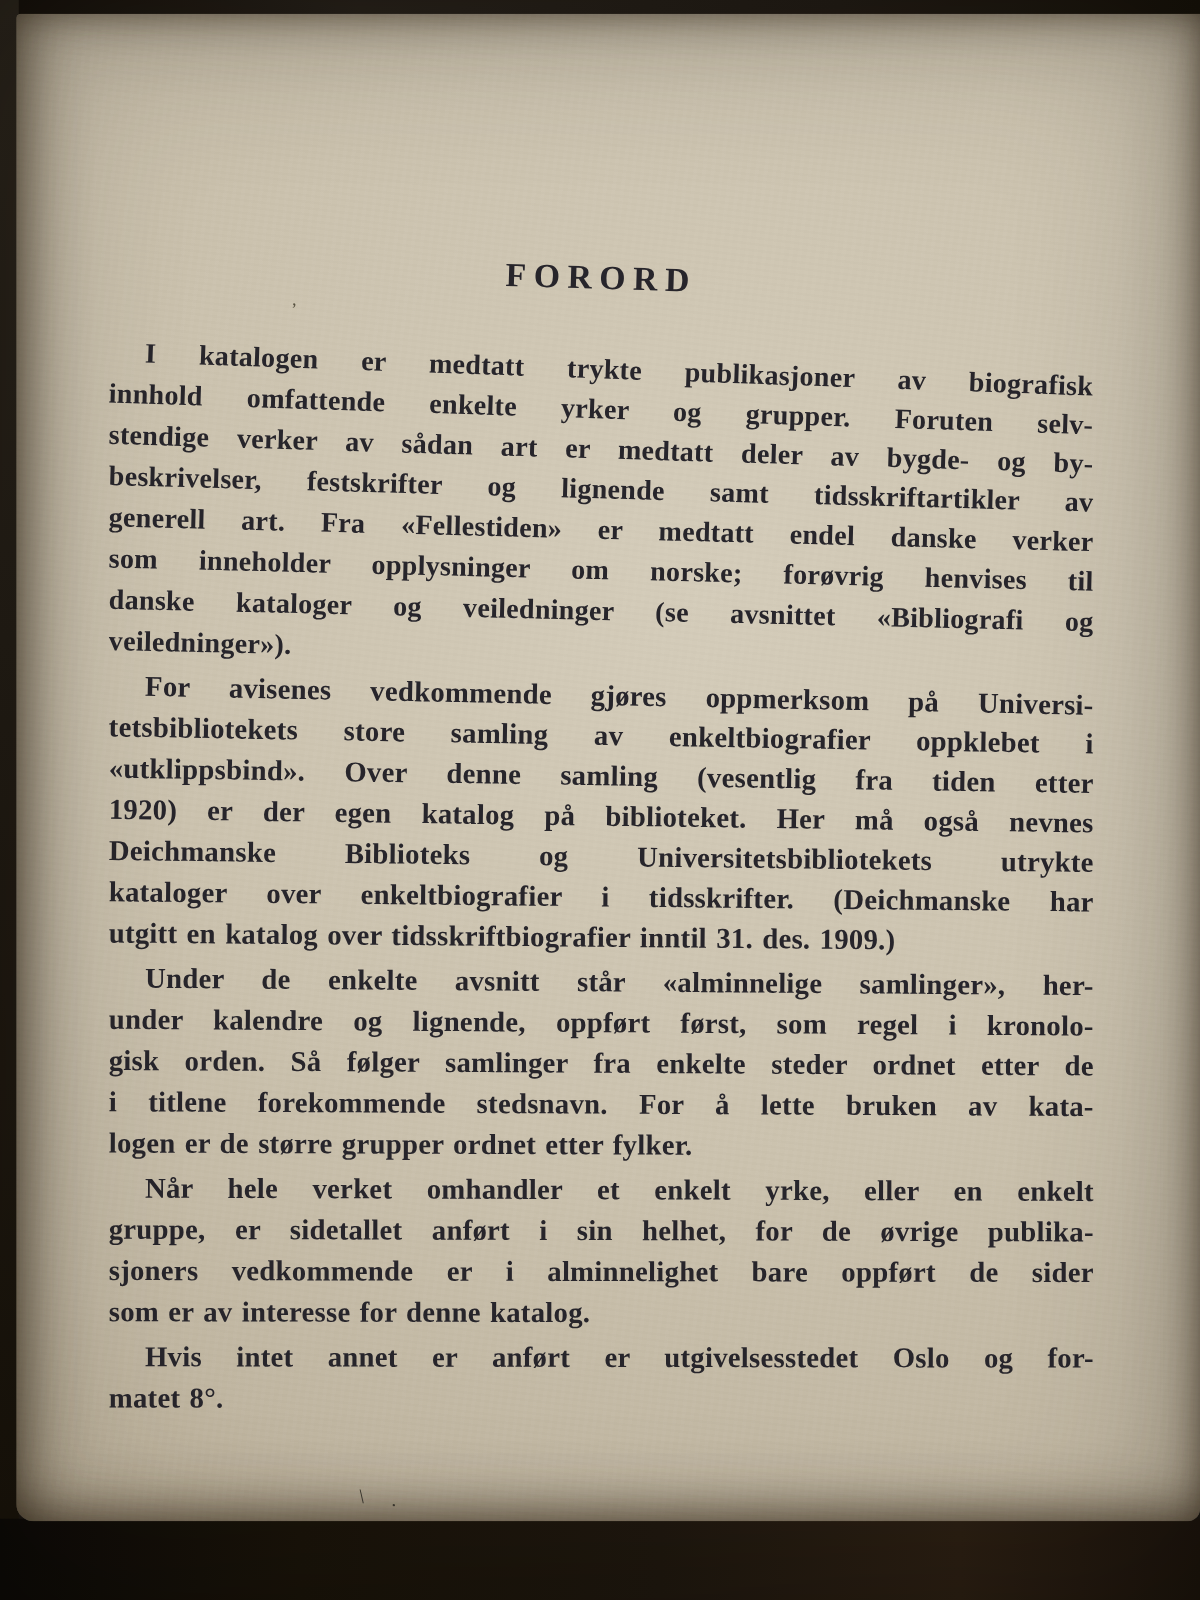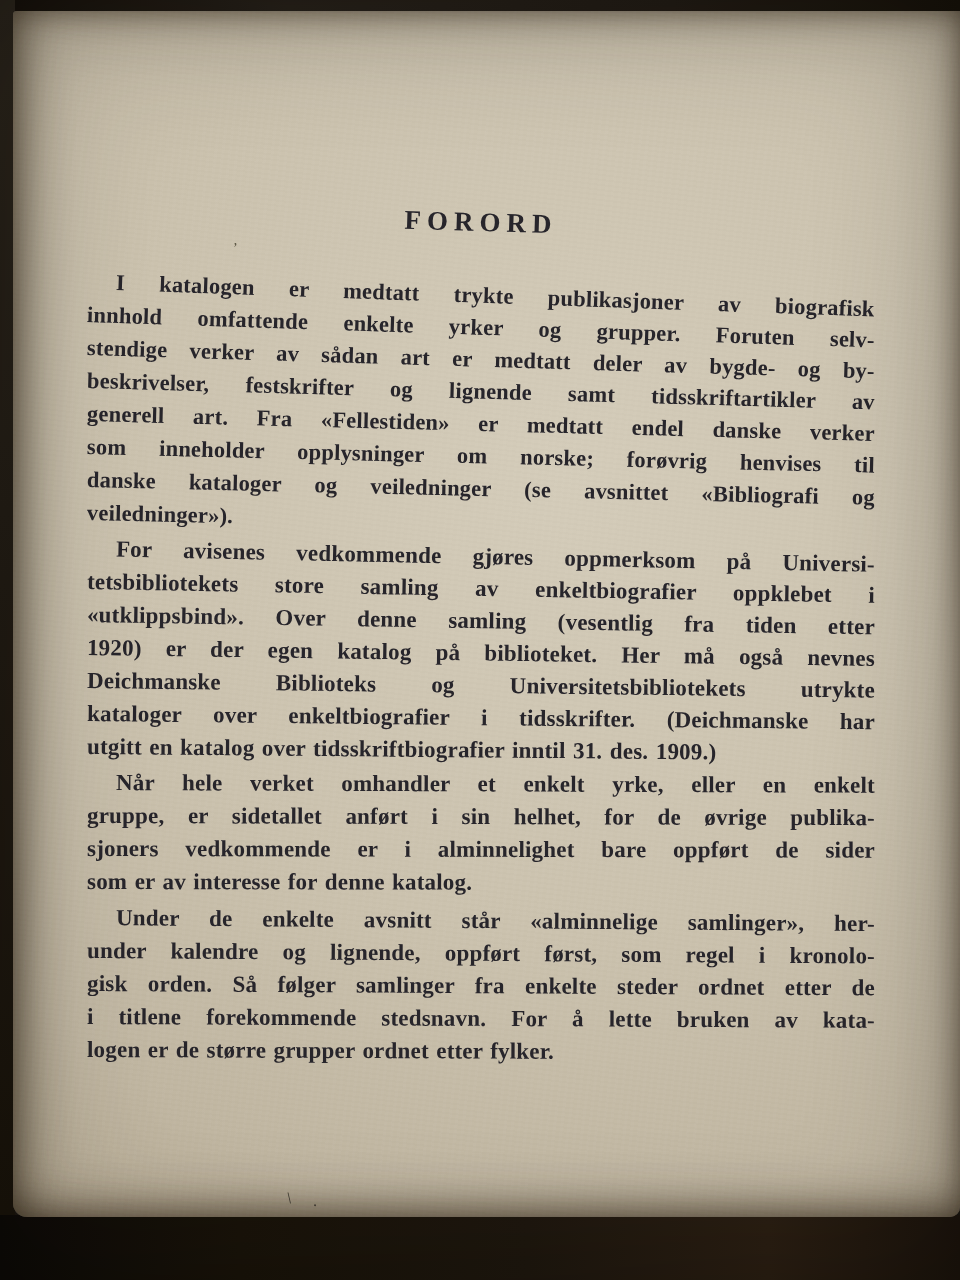--- a/index.html
+++ b/index.html
@@ -82,34 +82,38 @@
         <div class="line first" style="--r:1.15deg">For avisenes vedkommende gjøres oppmerksom på Universi-</div>
         <div class="line" style="--r:1deg">tetsbibliotekets store samling av enkeltbiografier oppklebet i</div>
         <div class="line" style="--r:0.9deg">«utklippsbind». Over denne samling (vesentlig fra tiden etter</div>
         <div class="line" style="--r:0.8deg">1920) er der egen katalog på biblioteket. Her må også nevnes</div>
         <div class="line" style="--r:0.7deg">Deichmanske Biblioteks og Universitetsbibliotekets utrykte</div>
         <div class="line" style="--r:0.6deg">kataloger over enkeltbiografier i tidsskrifter. (Deichmanske har</div>
         <div class="line last" style="--r:0.5deg">utgitt en katalog over tidsskriftbiografier inntil 31. des. 1909.)</div>
       </div>
 
       <div class="para">
+        <div class="line first" style="--r:0.45deg">Under de enkelte avsnitt står «alminnelige samlinger», her-</div>
+        <div class="line" style="--r:0.4deg">under kalendre og lignende, oppført først, som regel i kronolo-</div>
+        <div class="line" style="--r:0.32deg">gisk orden. Så følger samlinger fra enkelte steder ordnet etter de</div>
+        <div class="line" style="--r:0.28deg">i titlene forekommende stedsnavn. For å lette bruken av kata-</div>
+        <div class="line last" style="--r:0.22deg">logen er de større grupper ordnet etter fylker.</div>
+      </div>
+
+      <div class="para">
         <div class="line first" style="--r:0.2deg">Når hele verket omhandler et enkelt yrke, eller en enkelt</div>
         <div class="line" style="--r:0.16deg">gruppe, er sidetallet anført i sin helhet, for de øvrige publika-</div>
         <div class="line" style="--r:0.12deg">sjoners vedkommende er i alminnelighet bare oppført de sider</div>
         <div class="line last" style="--r:0.1deg">som er av interesse for denne katalog.</div>
       </div>
 
       <div class="para">
-        <div class="line first" style="--r:0.45deg">Under de enkelte avsnitt står «alminnelige samlinger», her-</div>
-        <div class="line" style="--r:0.4deg">under kalendre og lignende, oppført først, som regel i kronolo-</div>
-        <div class="line" style="--r:0.32deg">gisk orden. Så følger samlinger fra enkelte steder ordnet etter de</div>
-        <div class="line" style="--r:0.28deg">i titlene forekommende stedsnavn. For å lette bruken av kata-</div>
-        <div class="line last" style="--r:0.22deg">logen er de større grupper ordnet etter fylker.</div>
+        <div class="line first" style="--r:0.08deg">Hvis intet annet er anført er utgivelsesstedet Oslo og for-</div>
+        <div class="line last" style="--r:0.05deg">matet 8°.</div>
       </div>
-
 
     </div>
 
     <span class="mark-top">’</span>
     <span class="mark-bottom">\ .</span>
   </div>
 
   <div class="vignette"></div>
 </div>
 

